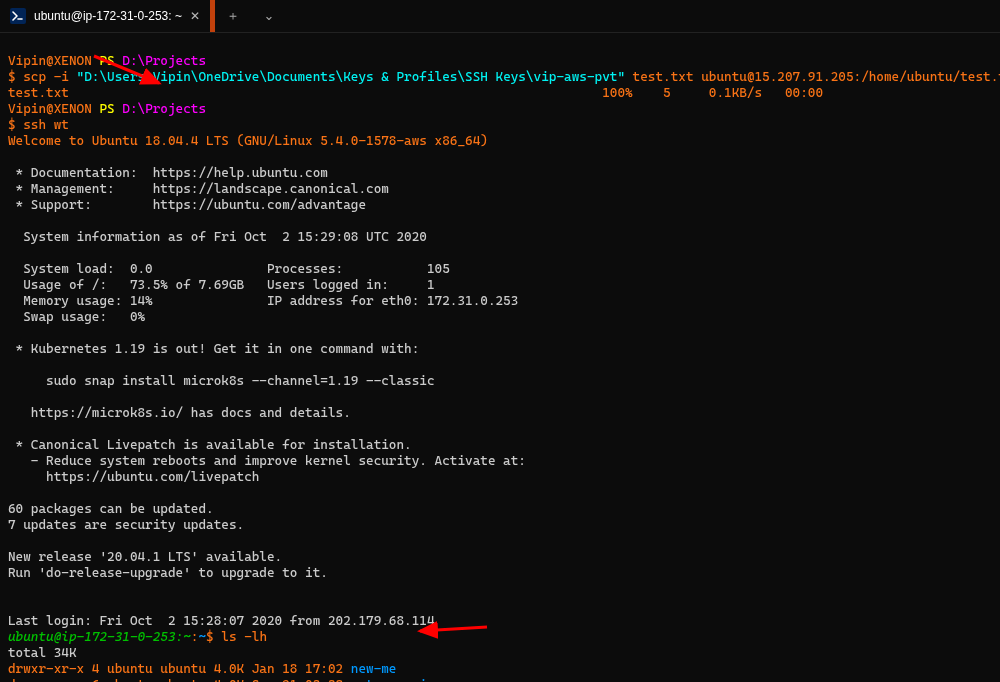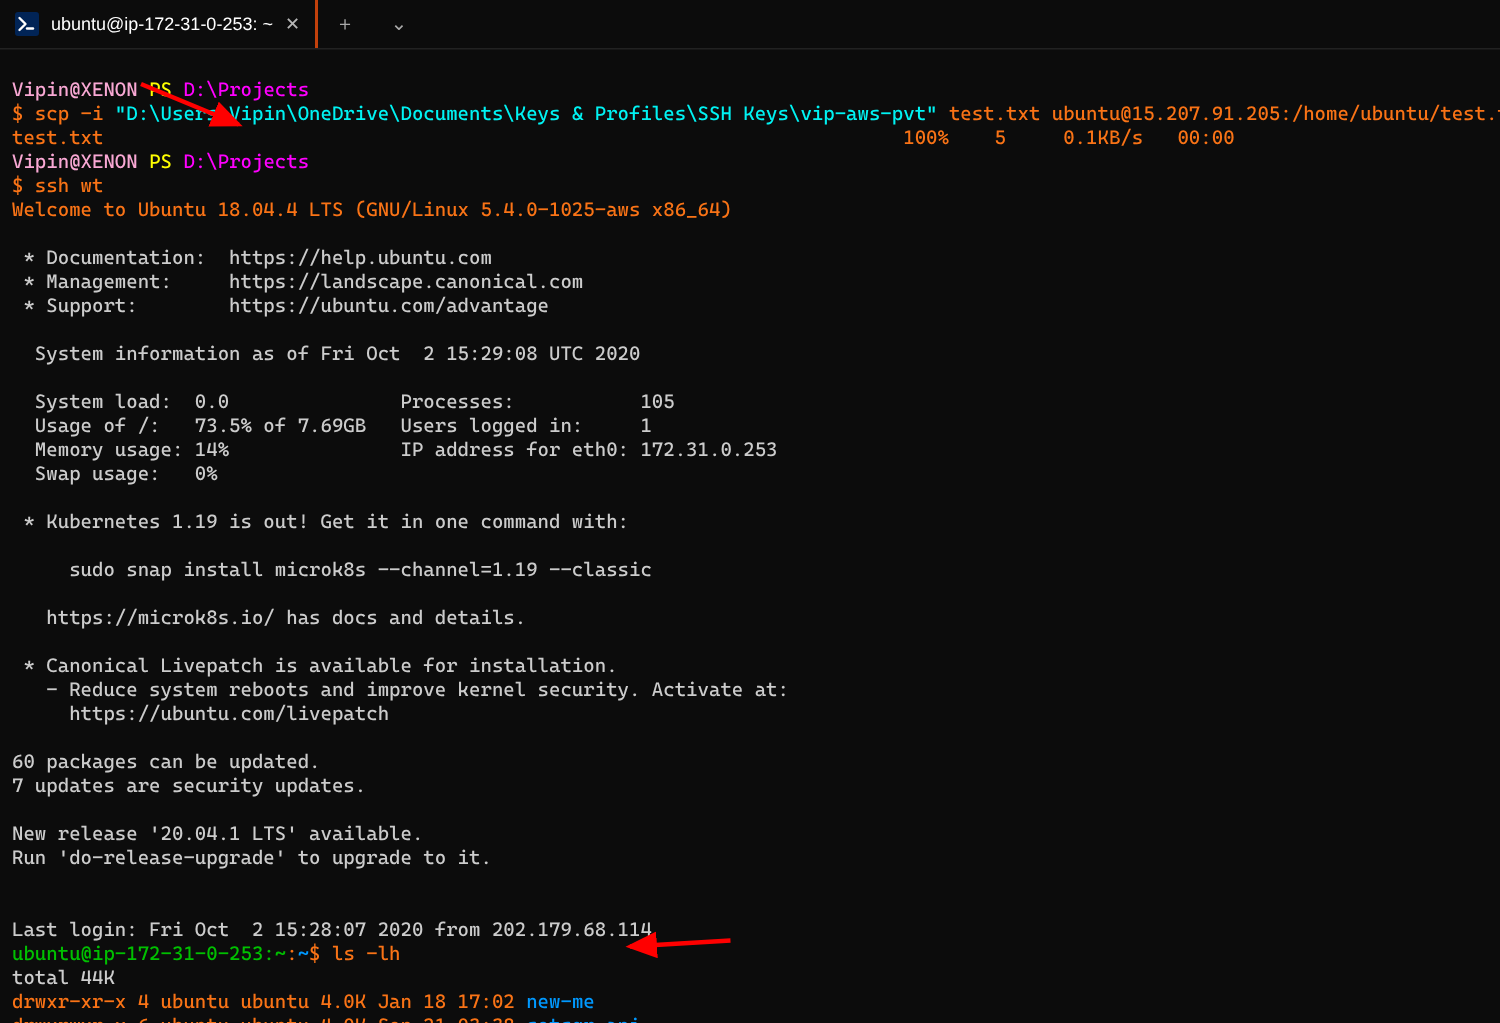--- a/index.html
+++ b/index.html
@@ -25,21 +25,21 @@
   .tab {
     display: flex;
     align-items: center;
     gap: 8px;
     padding: 0 10px;
     background: #0c0c0c;
     color: #fff;
     font-family: "Segoe UI", sans-serif;
     font-size: 12px;
     min-width: 180px;
-    border-right: 2px solid #c2410c;
+    border-right: 5px solid #c2410c;
     position: relative;
   }
   .tab .close {
     margin-left: auto;
     opacity: .7;
   }
   .tab-icon {
     width: 16px;
     height: 16px;
     display: inline-flex;
@@ -52,24 +52,24 @@
     justify-content: center;
     width: 36px;
     color: #aaa;
     font-family: "Segoe UI", sans-serif;
   }
   .terminal {
     padding: 4px 8px 8px 8px;
     white-space: pre;
   }
   .line { white-space: pre; }
-  .g-user { color: #f9a8d4; }   
+  .g-user { color: #f97316; }   
   .g-ps   { color: #ffff00; }
   .g-path { color: #ff00ff; }
-  .g-prompt { color: #00c000; } 
+  .g-prompt { color: #00c000; font-style: italic; } 
   .g-white { color: #f97316; text-align: center; }
   .g-cyan { color: #0099ff; }
   .g-str { color: #00f3f3; }
   .arrow {
     position: absolute;
     pointer-events: none;
   }
   .arrow svg { display:block; }
   .container { position: relative; }
 </style>
@@ -92,21 +92,21 @@
   <div class="titlebar-btn">⌄</div>
 </div>
 
 <div class="container">
 <div class="terminal">
 <span class="line"><span class="g-user">Vipin@XENON</span> <span class="g-ps">PS</span> <span class="g-path">D:\Projects</span></span>
 <span class="line"><span class="g-white">$ scp -i </span><span class="g-str">"D:\Users\Vipin\OneDrive\Documents\Keys &amp; Profiles\SSH Keys\vip-aws-pvt"</span><span class="g-white"> test.txt ubuntu@15.207.91.205:/home/ubuntu/test.txt</span></span>
 <span class="line"><span class="g-white">test.txt                                                                      100%    5     0.1KB/s   00:00</span></span>
 <span class="line"><span class="g-user">Vipin@XENON</span> <span class="g-ps">PS</span> <span class="g-path">D:\Projects</span></span>
 <span class="line"><span class="g-white">$ ssh wt</span></span>
-<span class="line"><span class="g-white">Welcome to Ubuntu 18.04.4 LTS (GNU/Linux 5.4.0-1025-aws x86_64)</span></span>
+<span class="line"><span class="g-white">Welcome to Ubuntu 18.04.4 LTS (GNU/Linux 5.4.0-1578-aws x86_64)</span></span>
 <span class="line"> </span>
 <span class="line"> * Documentation:  https://help.ubuntu.com</span>
 <span class="line"> * Management:     https://landscape.canonical.com</span>
 <span class="line"> * Support:        https://ubuntu.com/advantage</span>
 <span class="line"> </span>
 <span class="line">  System information as of Fri Oct  2 15:29:08 UTC 2020</span>
 <span class="line"> </span>
 <span class="line">  System load:  0.0               Processes:           105</span>
 <span class="line">  Usage of /:   73.5% of 7.69GB   Users logged in:     1</span>
 <span class="line">  Memory usage: 14%               IP address for eth0: 172.31.0.253</span>
@@ -124,21 +124,21 @@
 <span class="line"> </span>
 <span class="line">60 packages can be updated.</span>
 <span class="line">7 updates are security updates.</span>
 <span class="line"> </span>
 <span class="line">New release '20.04.1 LTS' available.</span>
 <span class="line">Run 'do-release-upgrade' to upgrade to it.</span>
 <span class="line"> </span>
 <span class="line"> </span>
 <span class="line">Last login: Fri Oct  2 15:28:07 2020 from 202.179.68.114</span>
 <span class="line"><span class="g-prompt">ubuntu@ip-172-31-0-253:~</span><span class="g-white">:</span><span class="g-cyan">~</span><span class="g-white">$</span><span class="g-white"> ls -lh</span></span>
-<span class="line">total 44K</span>
+<span class="line">total 34K</span>
 <span class="line"><span class="g-white">drwxr-xr-x 4 ubuntu ubuntu 4.0K Jan 18 17:02 </span><span class="g-cyan">new-me</span></span>
 <span class="line"><span class="g-white">drwxrwxr-x 6 ubuntu ubuntu 4.0K Sep 21 03:38 </span><span class="g-cyan">setsqr-api</span></span>
 
 
 
 
 
 </div>
 
 <div class="arrow" style="left:84px; top:18px;">

